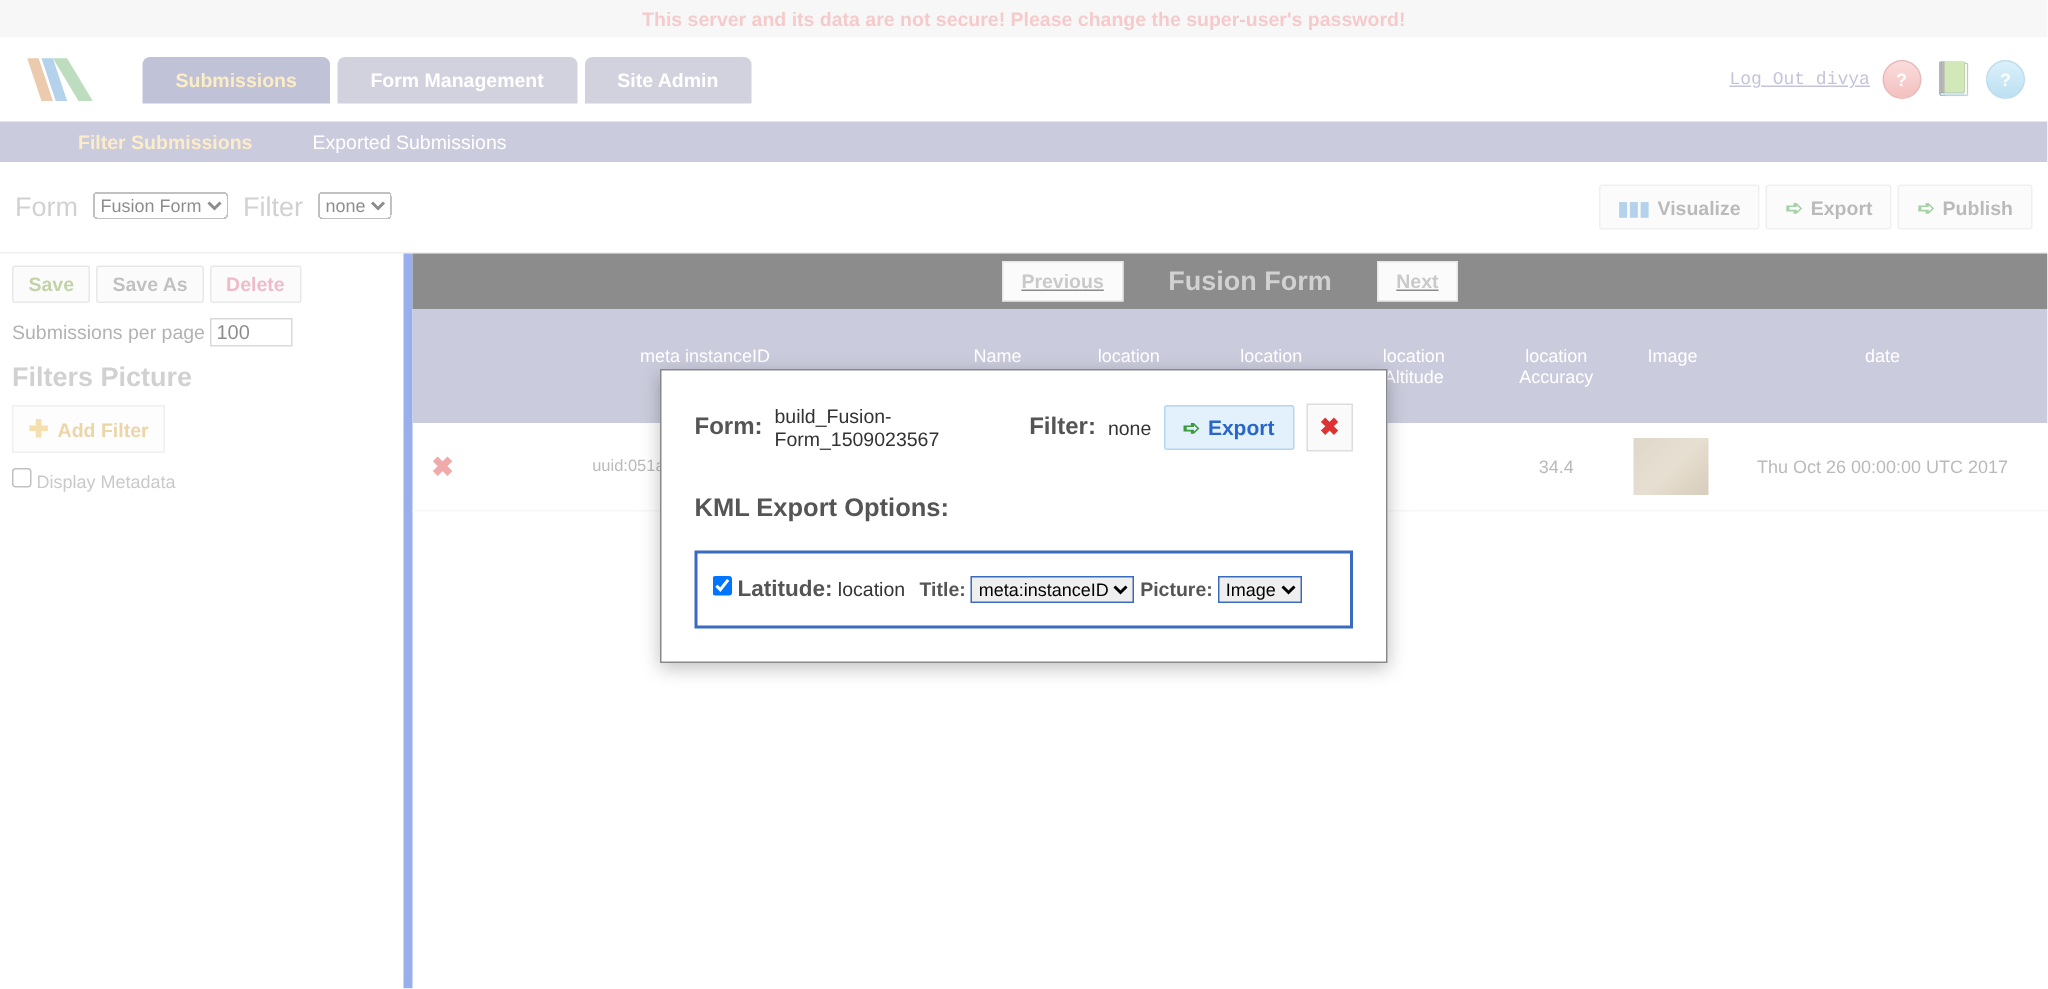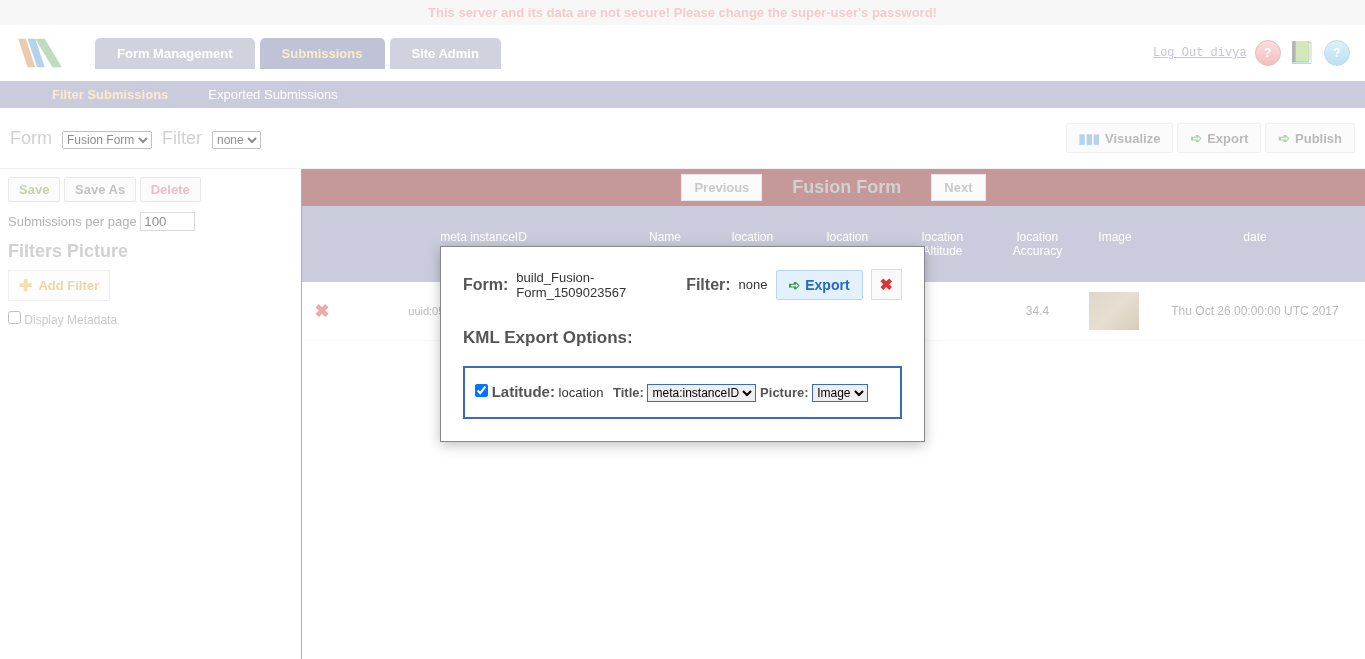--- a/index.html
+++ b/index.html
@@ -23,41 +23,41 @@
 .book-icon { color:#3b9b3b; font-size:22px; }
 .cloud-icon { background: linear-gradient(#aee0f3,#6db9e0); color:#fff; font-weight:bold; border:1px solid #6cb0d4; }
 
 
 .sub-nav { background: #8b8db2; padding: 6px 20px; display: flex; gap: 40px; color:#fff; font-size:13px; }
 .sub-nav-item { cursor: pointer; }
 .sub-nav-item.active { color: #f9d58a; font-weight: bold; margin-left: 32px; }
 
 
 .toolbar { display: flex; justify-content: space-between; align-items: center; padding: 15px 10px; }
-.toolbar-left { display: flex; align-items: flex-end; gap: 10px; font-size: 18px; color: #999; }
+.toolbar-left { display: flex; align-items: flex-start; gap: 10px; font-size: 18px; color: #999; }
 .toolbar-left select { font-size: 12px; }
 .toolbar-right { display: flex; gap: 4px; }
 .tbtn { display: inline-flex; align-items: center; gap: 5px; padding: 6px 12px; background: #f7f7f7; border: 1px solid #ddd; border-radius: 2px; cursor: pointer; font-weight: bold; color: #666; font-size:13px; }
 
 
 .main { display: flex; border-top: 1px solid #ddd; }
-.sidebar { width: 302px; padding: 8px; border-right: 1px solid #1d4ed8; min-height: 490px; }
+.sidebar { width: 275px; padding: 8px; border-right: 6px solid #1d4ed8; min-height: 490px; }
 .btn-small { padding: 4px 10px; border: 1px solid #ccc; border-radius: 2px; background: #f7f7f7; cursor: pointer; font-weight: bold; color: #777; font-size:13px; display:inline-block;}
 .btn-small.save { color: #7a9c3e; }
 .btn-small.delete { color: #d68; }
 .sidebar-row { margin: 10px 0; font-size:13px; color:#555; }
 .sidebar-row input { width: 55px; border:1px solid #aaa; padding:1px 3px;}
 .filters-applied { font-size: 18px; color: #999; font-weight: bold; margin: 8px 0; }
 .add-filter { display: inline-flex; align-items: center; gap: 6px; padding: 5px 10px; border: 1px solid #ddd; background: #fafafa; color: #d6a23d; font-weight: bold; cursor: pointer; font-size:13px;}
 .plus-icon { color: #e8b84d; font-size: 16px; font-weight:bold; }
 .metadata-row { margin-top:10px; color:#888; font-size:12px;}
 
 
 .content { flex: 1; min-height: 490px; }
-.content-header { background: #7f1d1d; display:flex; align-items:center; justify-content:center; gap: 30px; padding: 5px; }
+.content-header { background: #000000; display:flex; align-items:center; justify-content:center; gap: 30px; padding: 5px; text-decoration: underline; }
 .content-title { font-size: 18px; color: #999; font-weight:bold; }
 .nav-btn { padding: 5px 12px; background:#f5f5f5; border:1px solid #ccc; color:#888; font-weight:bold; cursor:pointer; }
 
 .table { width: 100%; }
 .thead { background: #8b8db2; color: #fff; display: flex; font-size: 12px; }
 .th { padding: 24px 4px; text-align: center; white-space: pre-line; }
 .th-del { width: 40px; }
 .th-id { flex: 1.8; }
 .th-name { width: 80px; }
 .th-loc { width: 95px; }
@@ -98,22 +98,22 @@
 <div class="header">
   <div style="display:flex;align-items:center;">
     <div class="logo">
       <svg viewBox="0 0 50 40">
         <path d="M10 5 L20 35 L12 35 L2 5 Z" fill="#d68b4a"></path>
         <path d="M20 5 L30 35 L22 35 L12 5 Z" fill="#5a9bd4"></path>
         <path d="M30 5 L48 35 L38 35 L20 5 Z" fill="#6fb36f"></path>
       </svg>
     </div>
     <div class="nav-tabs">
+      <div class="nav-tab active">Submissions</div>
       <div class="nav-tab">Form Management</div>
-      <div class="nav-tab active">Submissions</div>
       <div class="nav-tab">Site Admin</div>
     </div>
   </div>
   <div class="header-right">
     <a href="#">Log Out divya</a>
     <span class="icon-circle help-icon">?</span>
     <span class="book-icon">📗</span>
     <span class="icon-circle cloud-icon">?</span>
   </div>
 </div>

